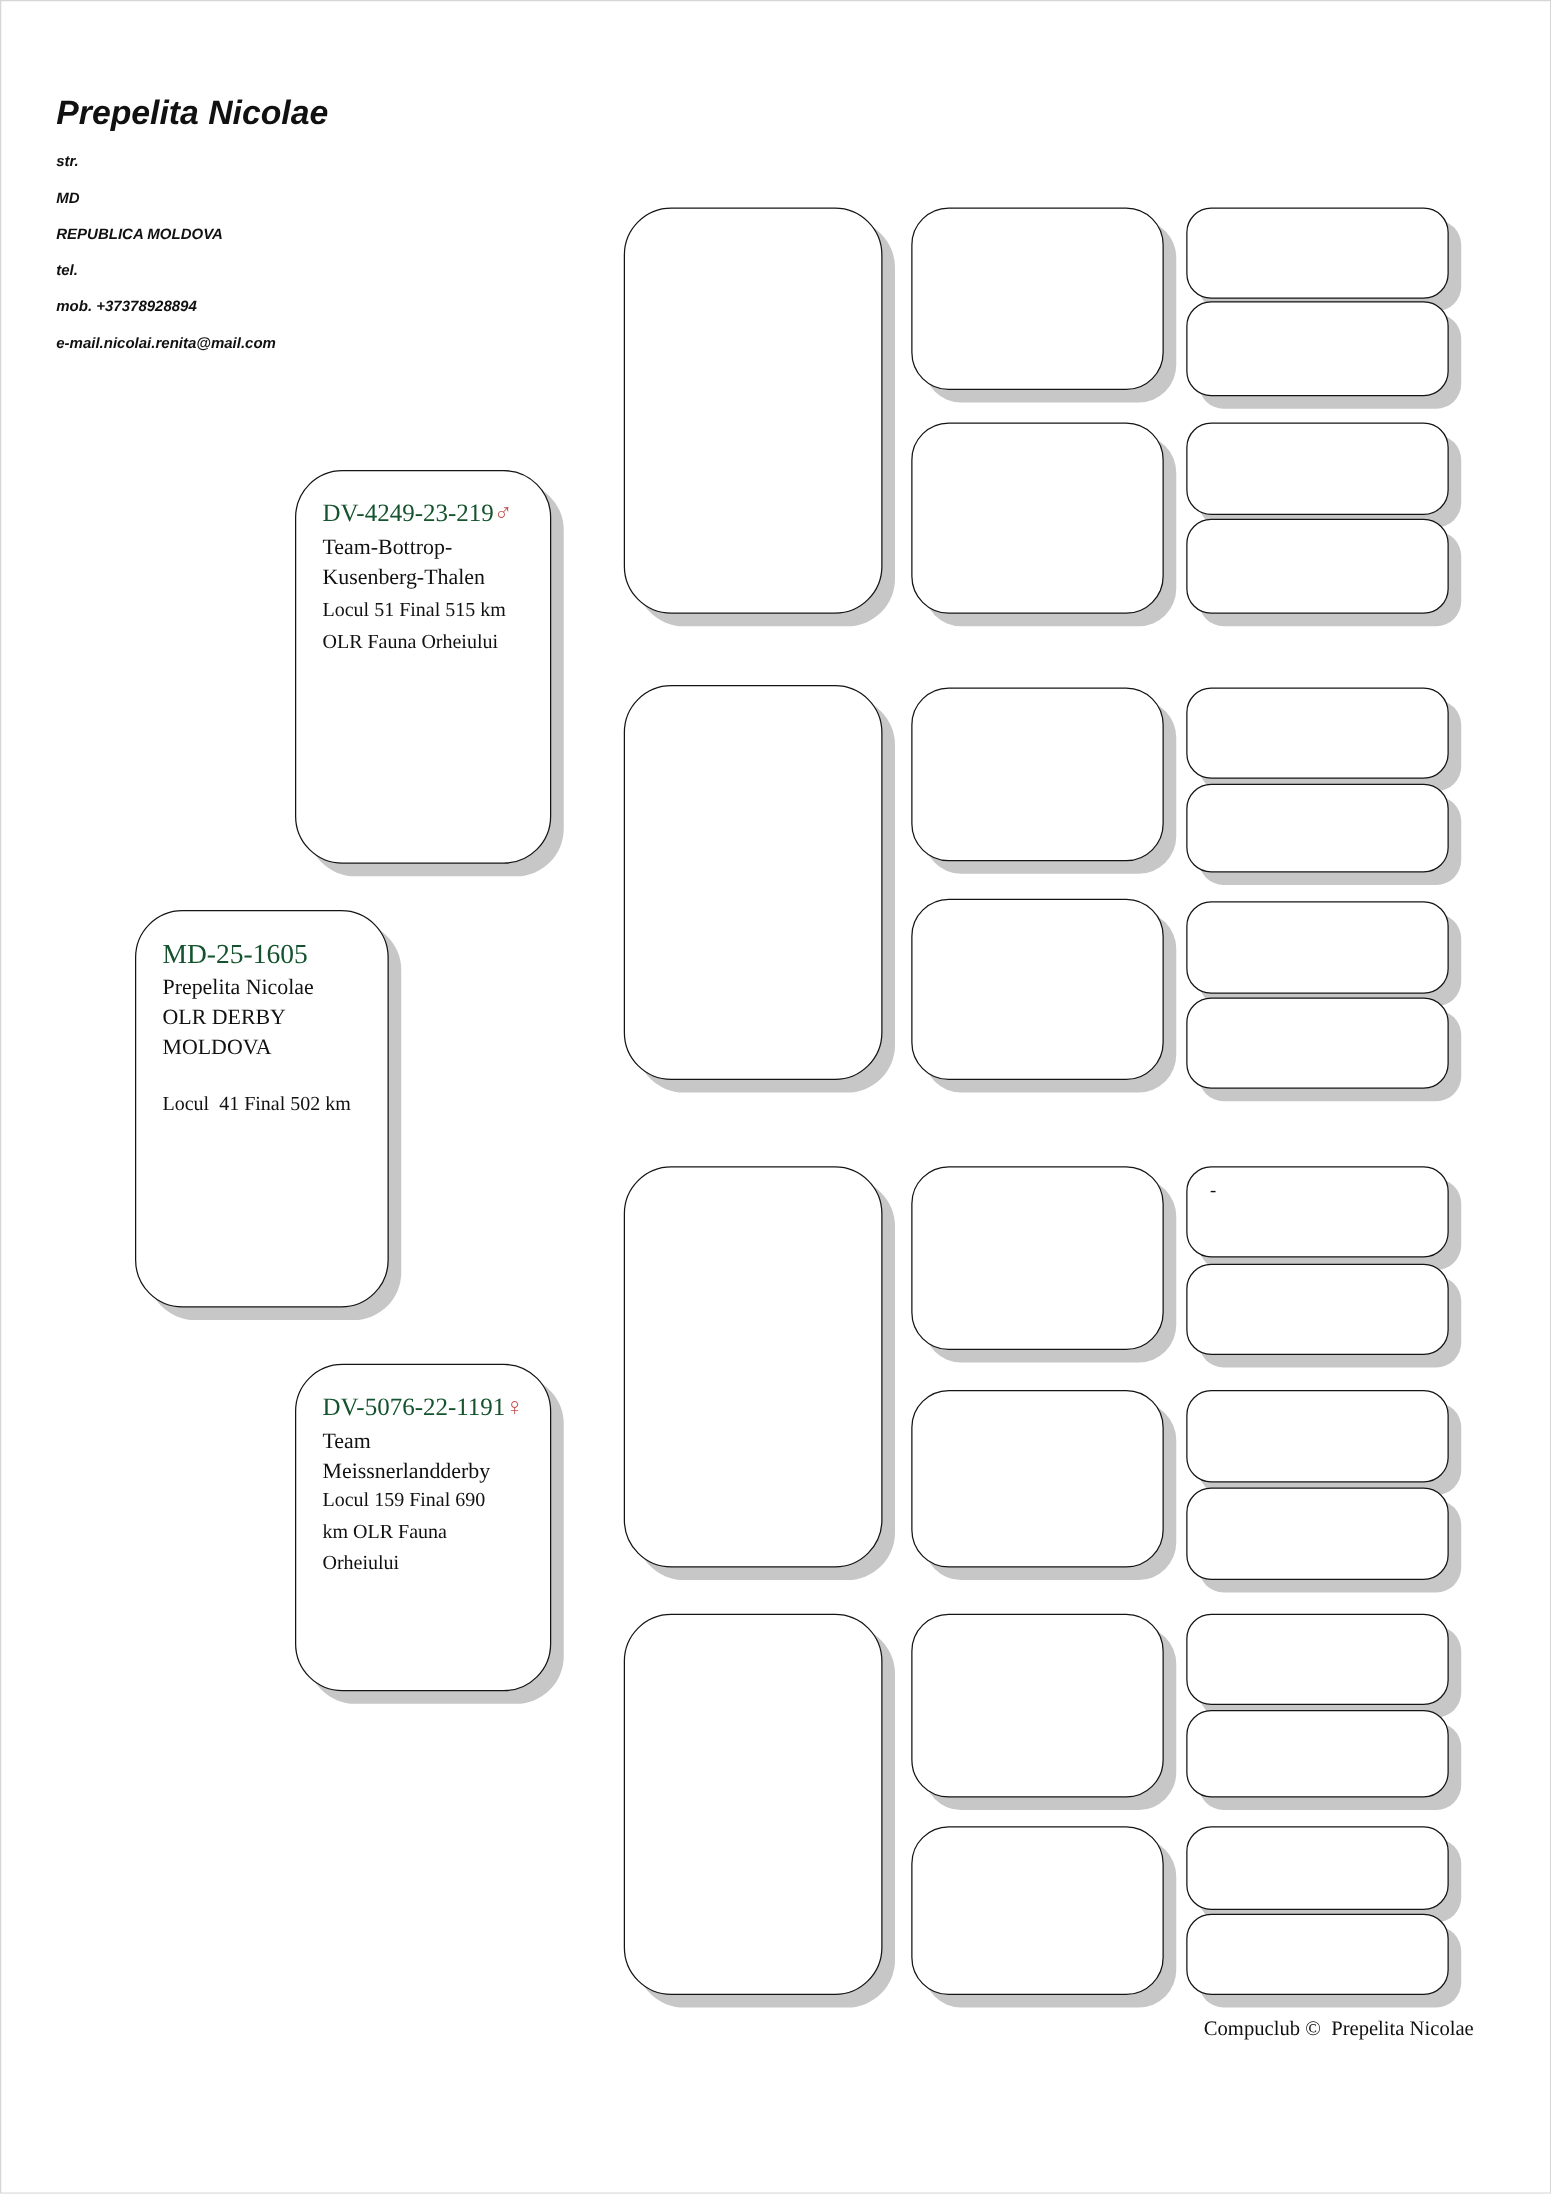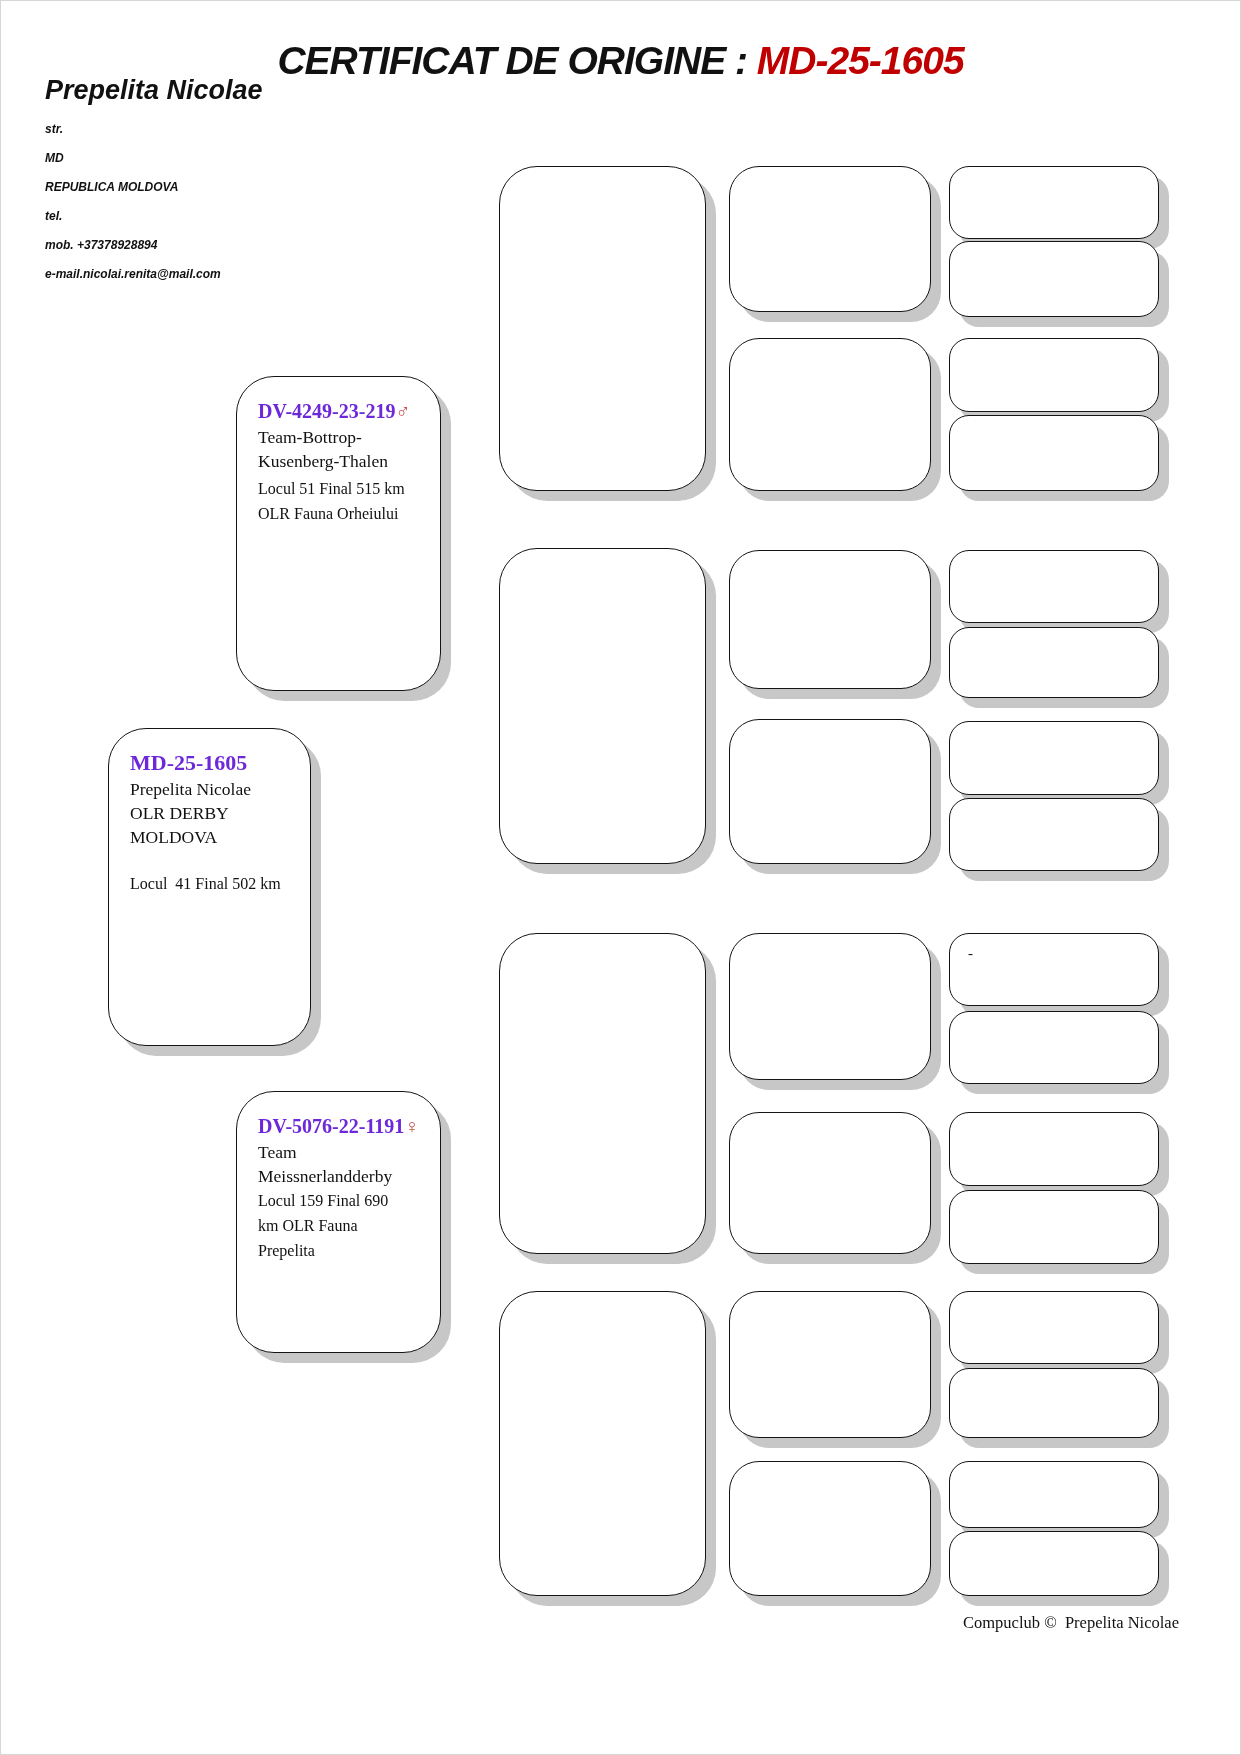--- a/index.html
+++ b/index.html
@@ -37,21 +37,21 @@
     background:#fff;
     border:1.5px solid #141414;
     box-shadow:10px 10px 0 #c7c7c7;
     box-sizing:border-box;
   }
   .g2{left:498px;width:207px;border-radius:38px;}
   .g3{left:728px;width:202px;border-radius:30px;}
   .g4{left:948px;width:210px;border-radius:20px;}
   .textbox{border-radius:38px;padding:20px 12px 0 21px;}
   .ring{
-    font-weight:bold;color:#6d28d9;
+    font-weight:normal;color:#14532d;
     font-size:20px;line-height:28px;white-space:nowrap;
   }
   .ring-big{font-size:22px;line-height:28px;}
   .sex{color:#C3524F;font-size:20px;font-weight:bold;}
   .bline{font-weight:normal;font-size:17.5px;line-height:24px;}
   .result{font-size:16px;line-height:25px;white-space:pre-wrap;}
   .gap-lg{margin-top:22px;}
   .gap-sm{margin-top:3px;}
   .dash{display:block;margin:12px 0 0 18px;font-size:15px;line-height:15px;}
   
@@ -59,21 +59,20 @@
     position:absolute;top:1612px;left:948px;width:230px;
     text-align:right;
     font-size:16.5px;white-space:pre-wrap;
   }
 </style>
 </head>
 <body>
 
 <div id="page">
 
-  <div class="title"><span>CERTIFICAT DE ORIGINE : </span><span class="red">MD-25-1605</span></div>
 
   <div class="owner">
     <div class="owner-name">Prepelita Nicolae</div>
     <div class="addr">str.</div>
     <div class="addr">MD</div>
     <div class="addr">REPUBLICA MOLDOVA</div>
     <div class="addr">tel.</div>
     <div class="addr">mob. +37378928894</div>
     <div class="addr">e-mail.nicolai.renita@mail.com</div>
   </div>
@@ -93,21 +92,21 @@
     <div class="bline">MOLDOVA</div>
     <div class="result gap-lg">Locul  41 Final 502 km</div>
   </div>
 
   <div class="box textbox" style="left:235px;top:1090px;width:205px;height:262px;">
     <div><span class="ring">DV-5076-22-1191</span><span class="sex">♀</span></div>
     <div class="bline">Team</div>
     <div class="bline">Meissnerlandderby</div>
     <div class="result">Locul 159 Final 690</div>
     <div class="result">km OLR Fauna</div>
-    <div class="result">Prepelita</div>
+    <div class="result">Orheiului</div>
   </div>
 
   <div class="box g2" style="top:165px;height:325px;"></div>
   <div class="box g2" style="top:547px;height:316px;"></div>
   <div class="box g2" style="top:932px;height:321px;"></div>
   <div class="box g2" style="top:1290px;height:305px;"></div>
 
   <div class="box g3" style="top:165px;height:146px;"></div>
   <div class="box g3" style="top:337px;height:153px;"></div>
   <div class="box g3" style="top:549px;height:139px;"></div>

